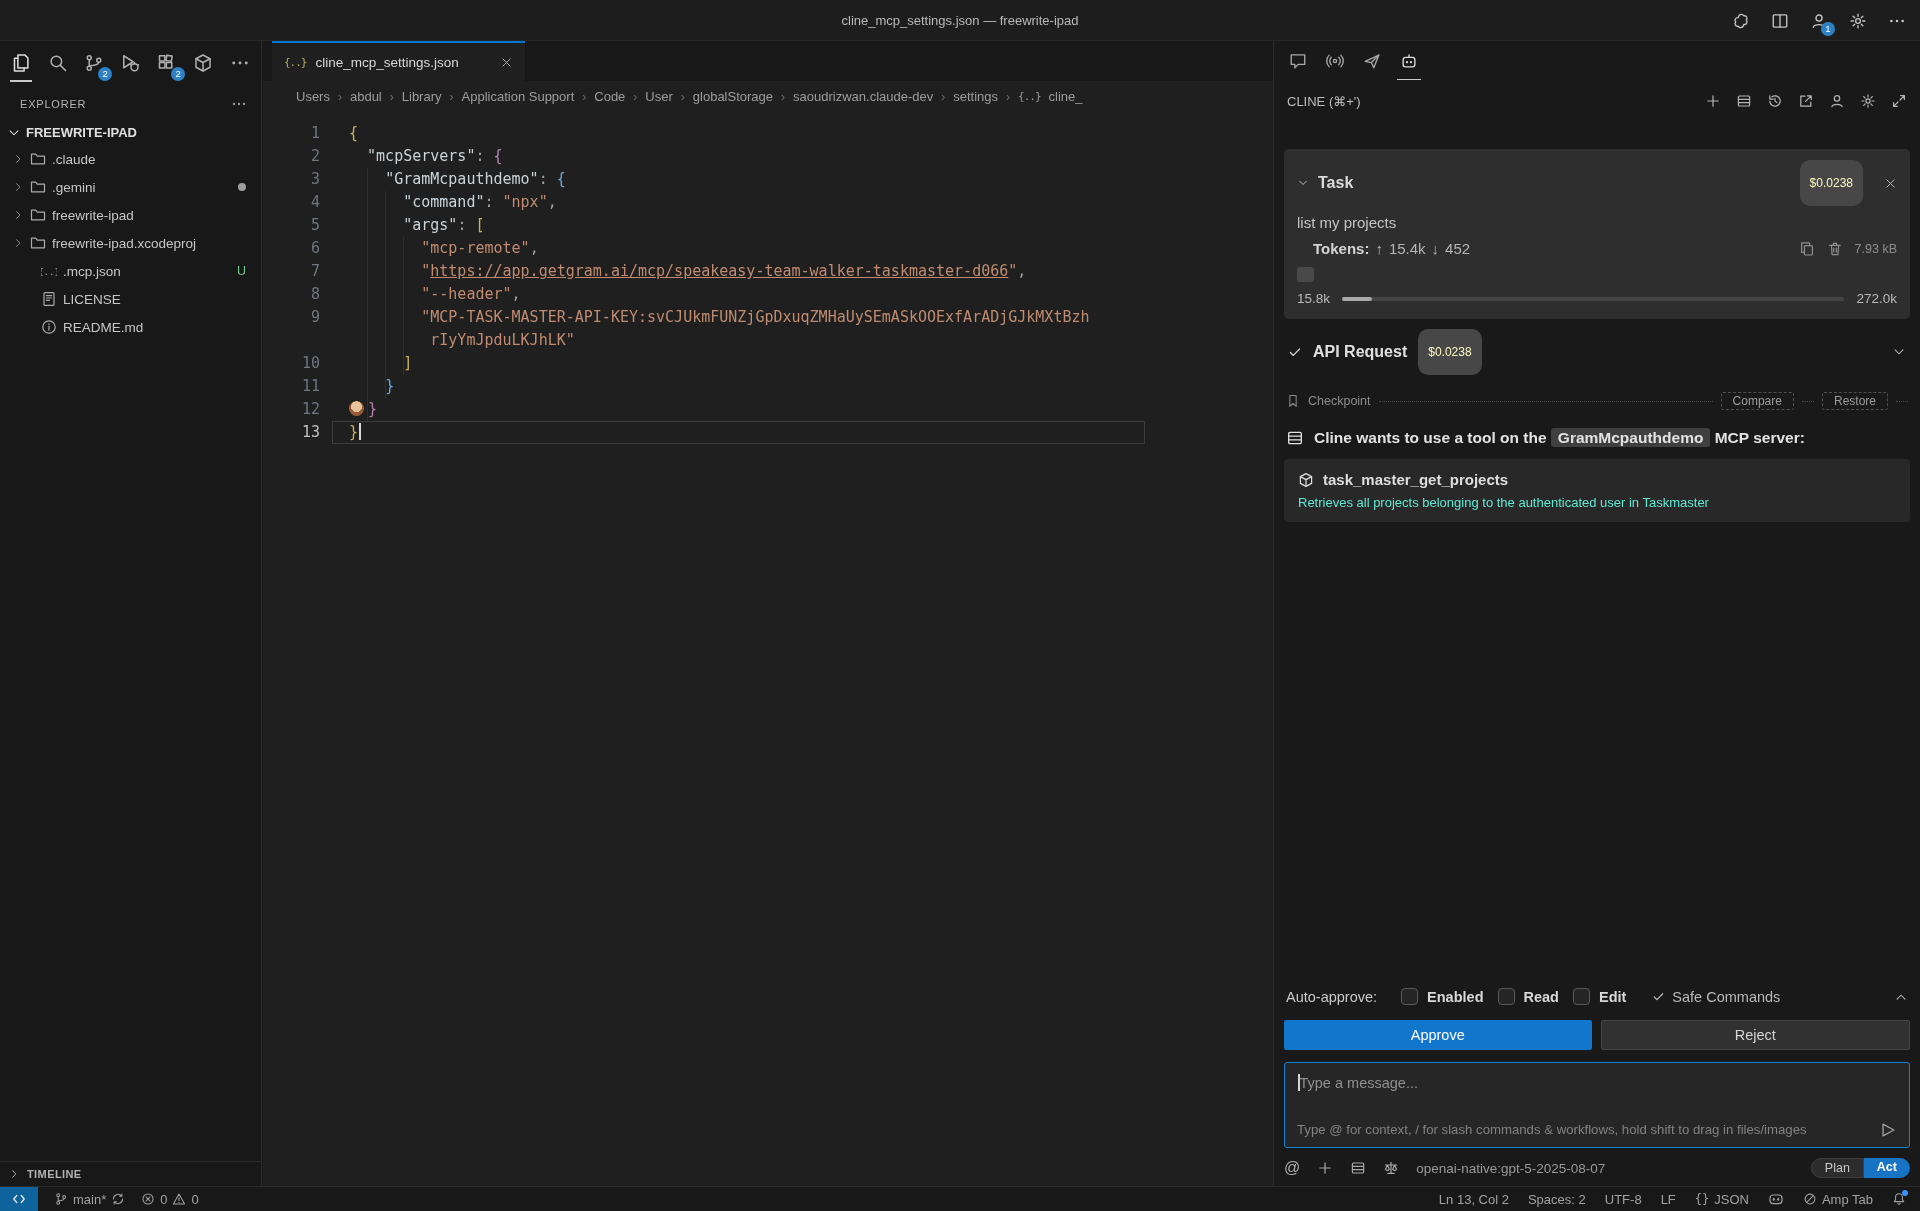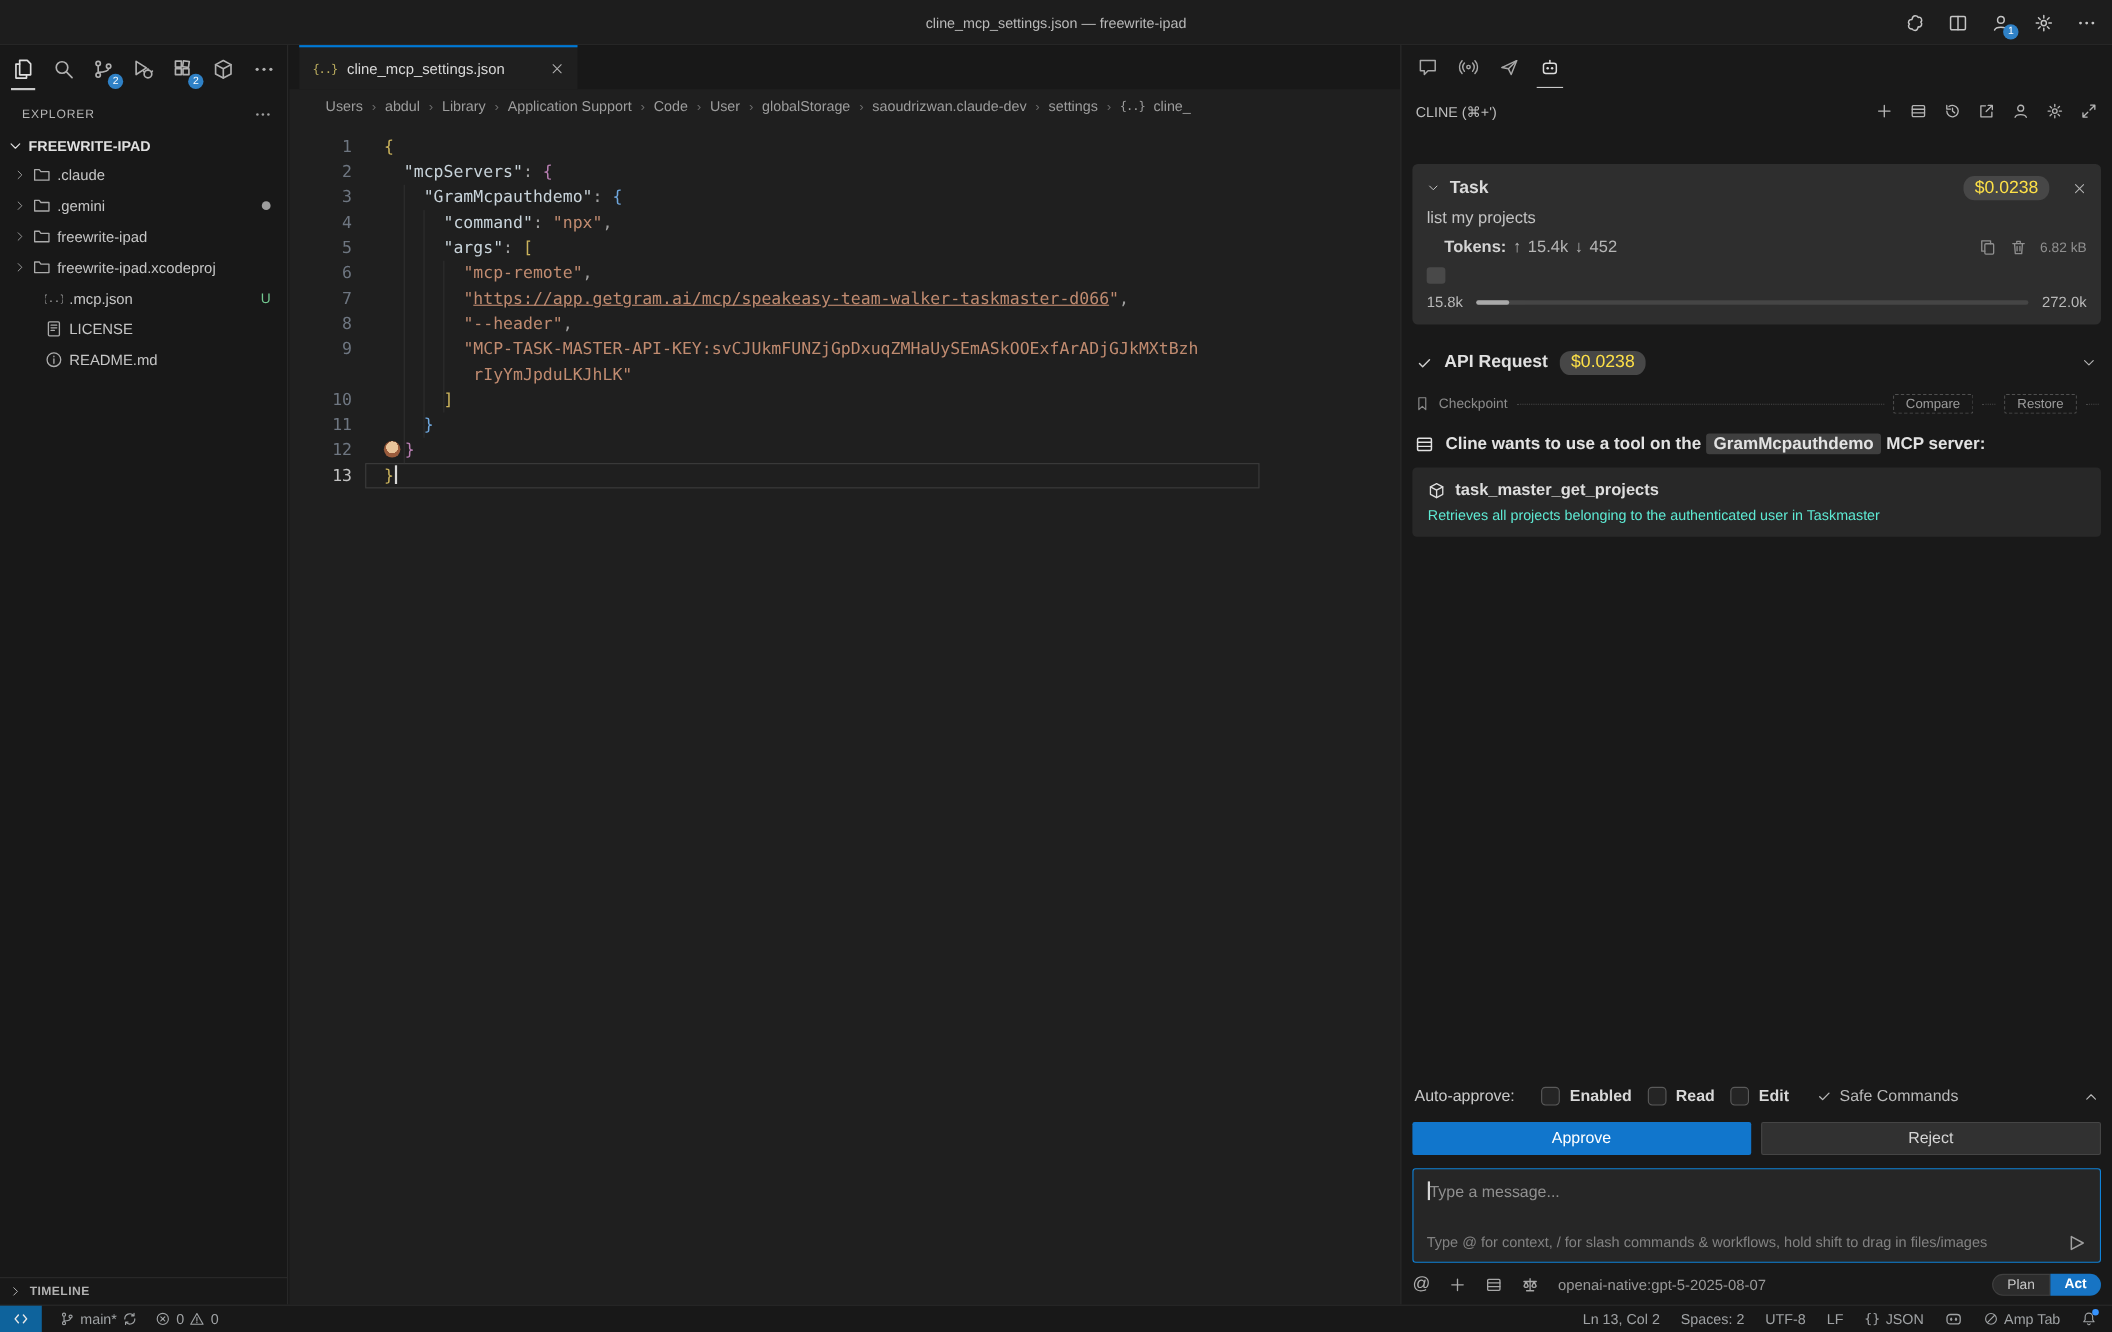--- a/index.html
+++ b/index.html
@@ -64,32 +64,32 @@
   .ptab { position:relative; display:flex; padding:4px 2px; }
   .ptab.active { color:#dcdcdc; }
   .ptab.active::after { content:""; position:absolute; left:-1px; right:-1px; bottom:-6px; height:1.5px; background:#c9c9c9; }
   .phead { height:40px; display:flex; align-items:center; padding:0 13px; font-size:13px; color:#bdbdbd; }
   .phicons { margin-left:auto; display:flex; gap:15px; color:#b5b5b5; }
   .pcontent { padding:0 10px; }
 
   .taskcard { margin-top:28px; background:#2e2e2e; border-radius:5px; padding:11px 13px 13px; }
   .tc-head { display:flex; align-items:center; gap:9px; color:#c9c9c9; }
   .tc-title { font-size:16px; font-weight:bold; color:#dadada; }
-  .pill { margin-left:auto; background:#474747; color:#fde047; font-size:16px; padding:2px 10px; border-radius:10px; }
+  .pill { margin-left:auto; background:#474747; color:#fef9c3; font-size:12px; padding:16px 10px; border-radius:10px; }
   .tc-head .closex { color:#b3b3b3; margin-left:12px; }
   .tc-prompt { margin-top:8px; font-size:15px; color:#c3c3c3; }
   .tc-tokens { margin-top:9px; display:flex; align-items:center; gap:6px; font-size:15px; color:#b5b5b5; }
   .tc-tokens b { color:#d4d4d4;margin-left:16px; }
   .tc-ticons { margin-left:auto; display:flex; align-items:center; gap:12px; color:#8f8f8f; font-size:12.5px; }
   .cache-sq { margin-top:10px; width:17px; height:15px; border-radius:3px; background:#494949; }
   .tc-prog { margin-top:9px; display:flex; align-items:center; gap:12px; font-size:13.5px; color:#b9b9b9; }
   .ptrack { flex:1; height:4px; border-radius:2px; background:#454545; position:relative; }
   .pfill { position:absolute; left:0; top:0; bottom:0; width:6%; border-radius:2px; background:#a9a9a9; }
 
-  .apirow { margin-top:24px; display:flex; align-items:center; gap:11px; padding:0 4px; }
+  .apirow { margin-top:10px; display:flex; align-items:center; gap:11px; padding:0 4px; }
   .apirow .lbl { font-size:16px; font-weight:bold; color:#e0e0e0; }
   .apirow .pill { margin-left:0; }
   .apirow .chev { margin-left:auto; color:#b5b5b5; }
 
   .ckrow { margin-top:17px; display:flex; align-items:center; gap:8px; color:#8b8b8b; font-size:12.5px; padding:0 2px; }
   .ckdots { flex:1; border-top:1px dotted #474747; }
   .ckdots.sm { flex:none; width:12px; }
   .ckbtn { border:1px dashed #505050; border-radius:2px; padding:1px 11px; font-size:12px; color:#9c9c9c; background:transparent; }
 
   .toolmsg { margin-top:19px; display:flex; align-items:center; gap:10px; font-size:15.5px; font-weight:bold; color:#e2e2e2; padding:0 2px; }
@@ -557,21 +557,21 @@
                 <svg viewBox="0 0 16 16">
                   <rect x="5.4" y="4.6" width="8" height="9.4" rx="1"></rect>
                   <path d="M10.6 4.6V1.9H2.6v9.4h2.8"></path>
                 </svg>
               </span>
             <span class="ic">
                 <svg viewBox="0 0 16 16">
                   <path d="M2.8 4.4h10.4M6.4 4.4V2.4h3.2v2M4.4 4.4l.7 9.2h5.8l.7-9.2M6.7 7v4M9.3 7v4"></path>
                 </svg>
               </span>
-            <span>6.82 kB</span>
+            <span>7.93 kB</span>
           </span>
         </div>
         <div class="cache-sq"></div>
         <div class="tc-prog">
           <span>15.8k</span>
           <span class="ptrack">
               <span class="pfill"></span>
             </span>
           <span>272.0k</span>
         </div>

